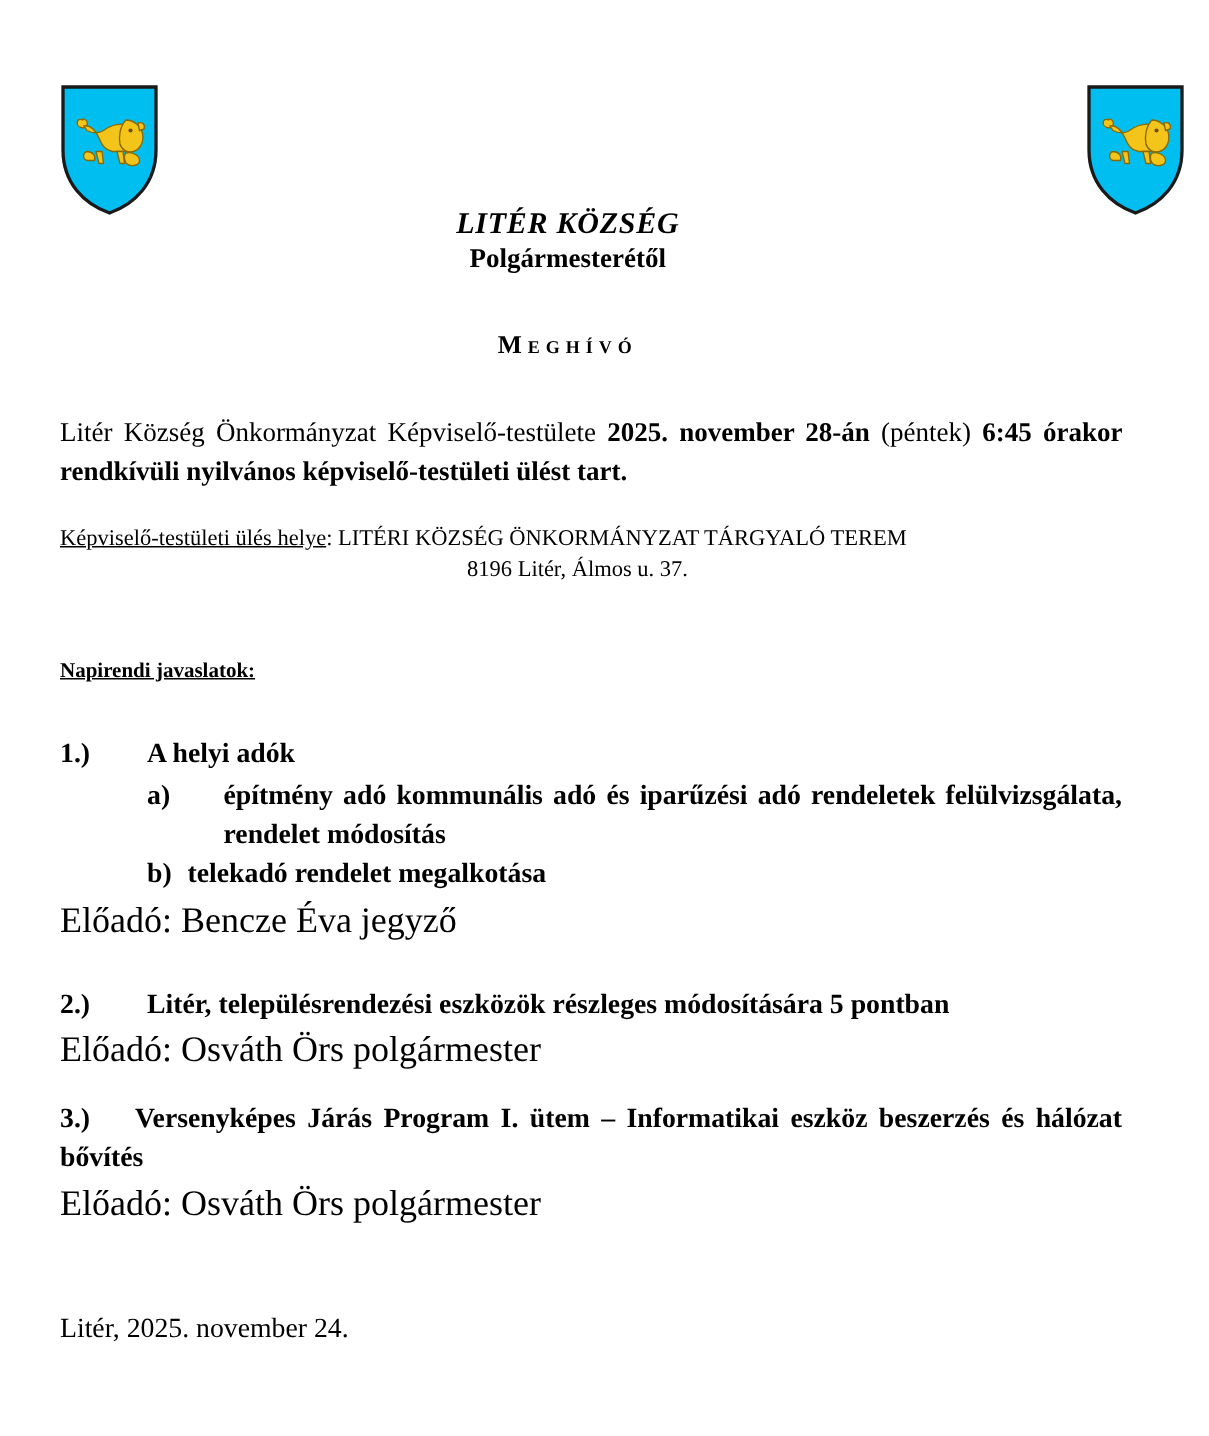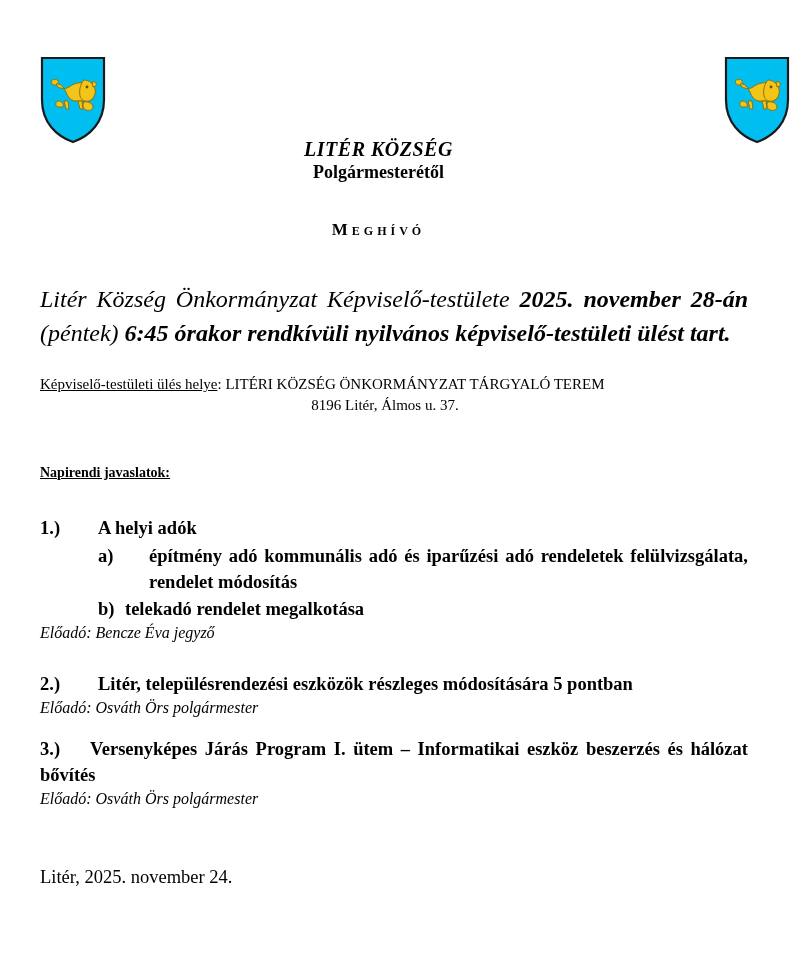--- a/index.html
+++ b/index.html
@@ -57,24 +57,23 @@
 
   
   .sheet {
     position: absolute;
     left: 40px;
     top: 258px;
     width: 708px;
   }
 
   .para {
-    font-size: 24px;
+    font-size: 18px;
     line-height: 1.42;
     text-align: justify;
-    font-style: italic;
   }
   .b  { font-weight: bold; }
   .u  { text-decoration: underline; }
 
   
   .venue {
     margin-top: 22px;
     font-size: 15px;
     line-height: 1.42;
   }
@@ -120,22 +119,21 @@
     flex: 1;
     text-align: justify;
     text-justify: inter-word;
   }
   .sub-text.justified-hard {
     text-align-last: left;
     margin-left: 24px;
   }
 
   .presenter {
-    font-style: italic;
-    font-size: 16px;
+    font-size: 24px;
     line-height: 1.42;
   }
 
   .item-2 { margin-top: 26px; }
   .item-3 { margin-top: 16px; }
 
   .item-3 .item-head {
     display: block;
     text-align: justify;
   }

